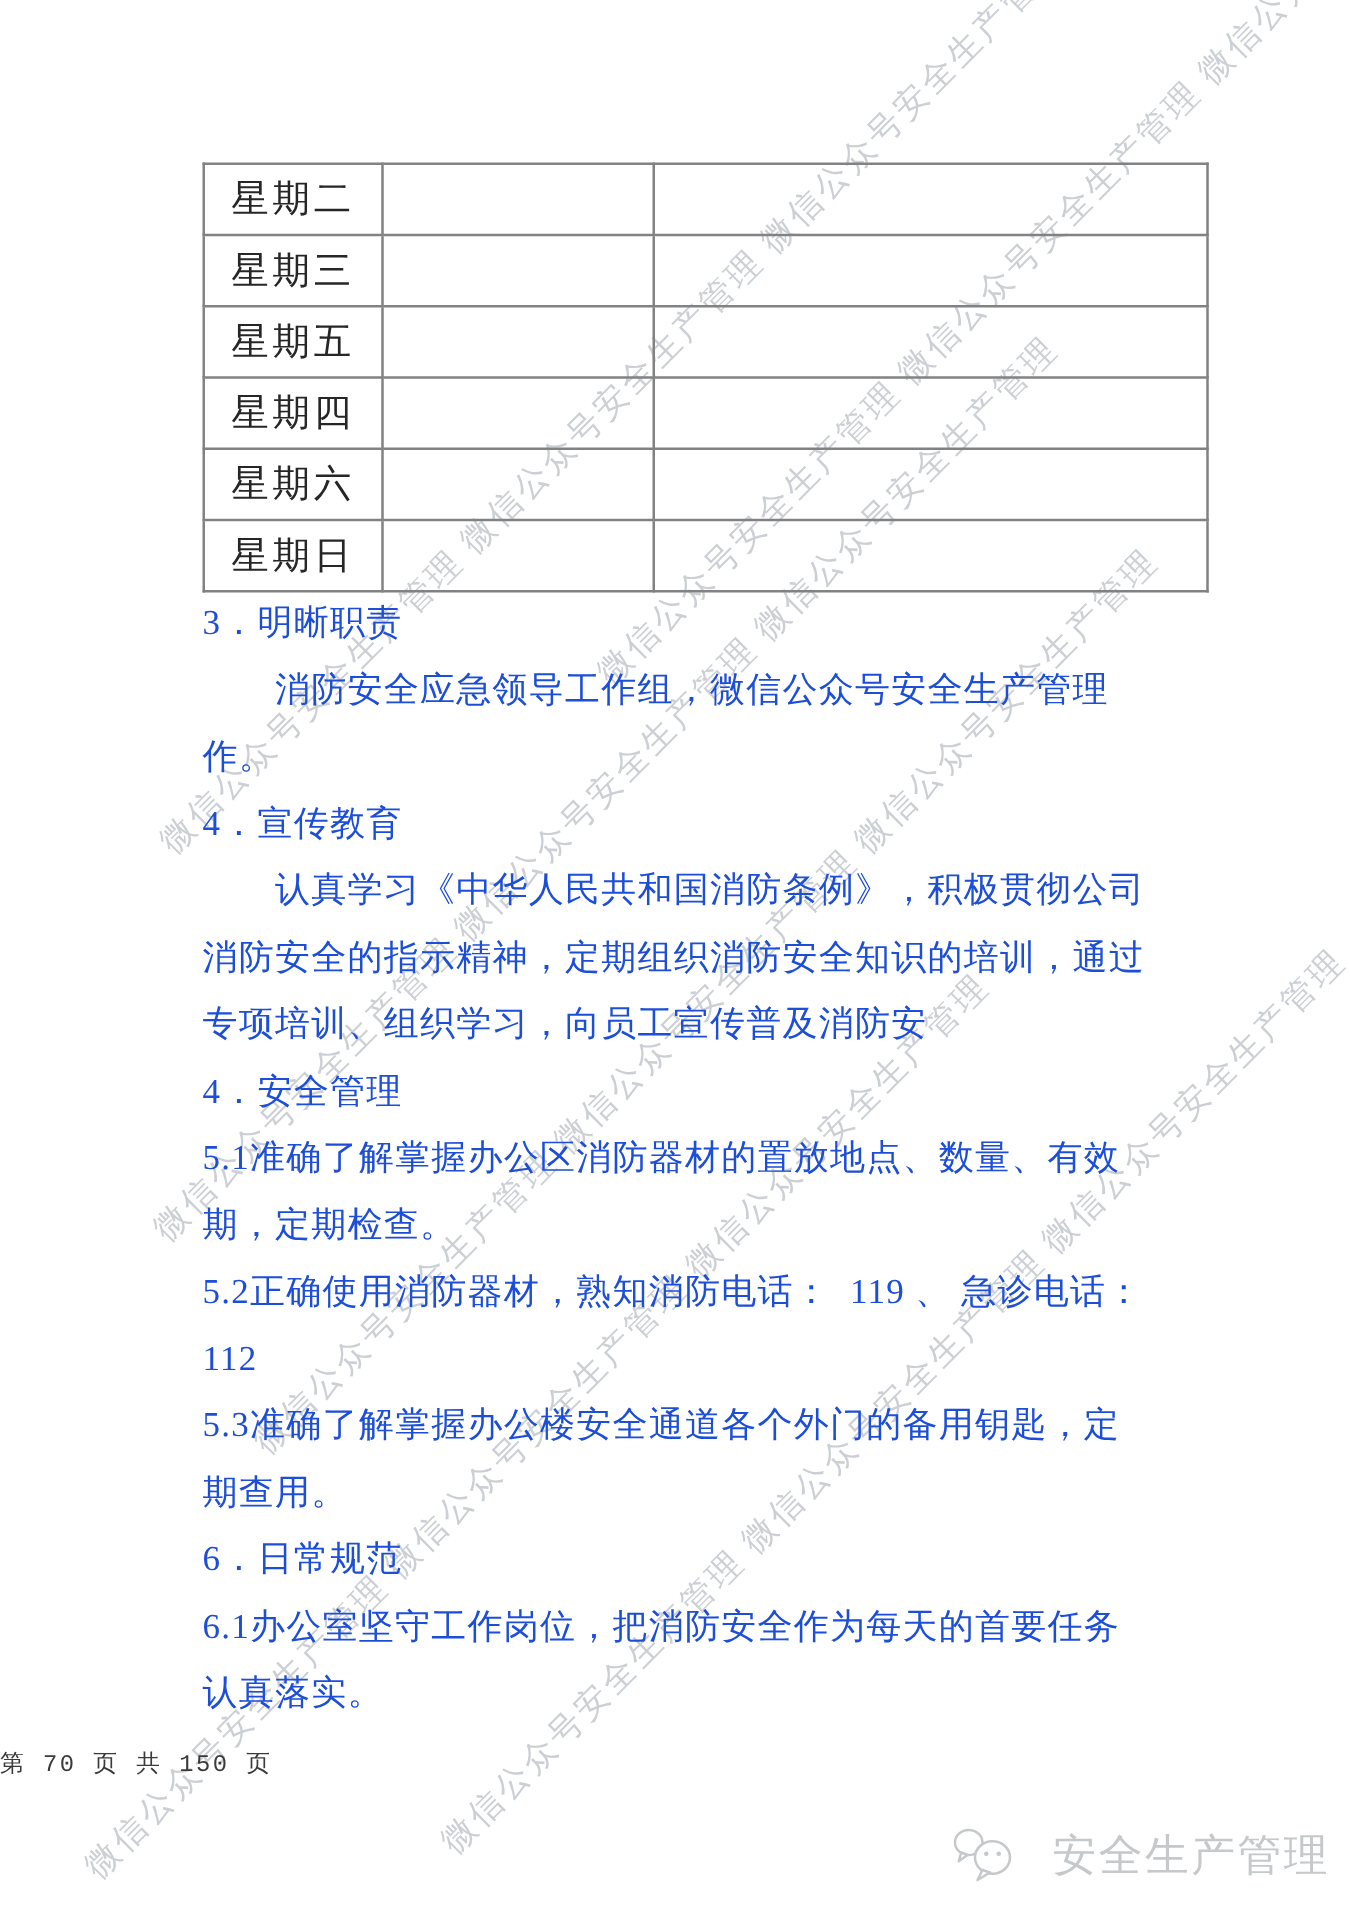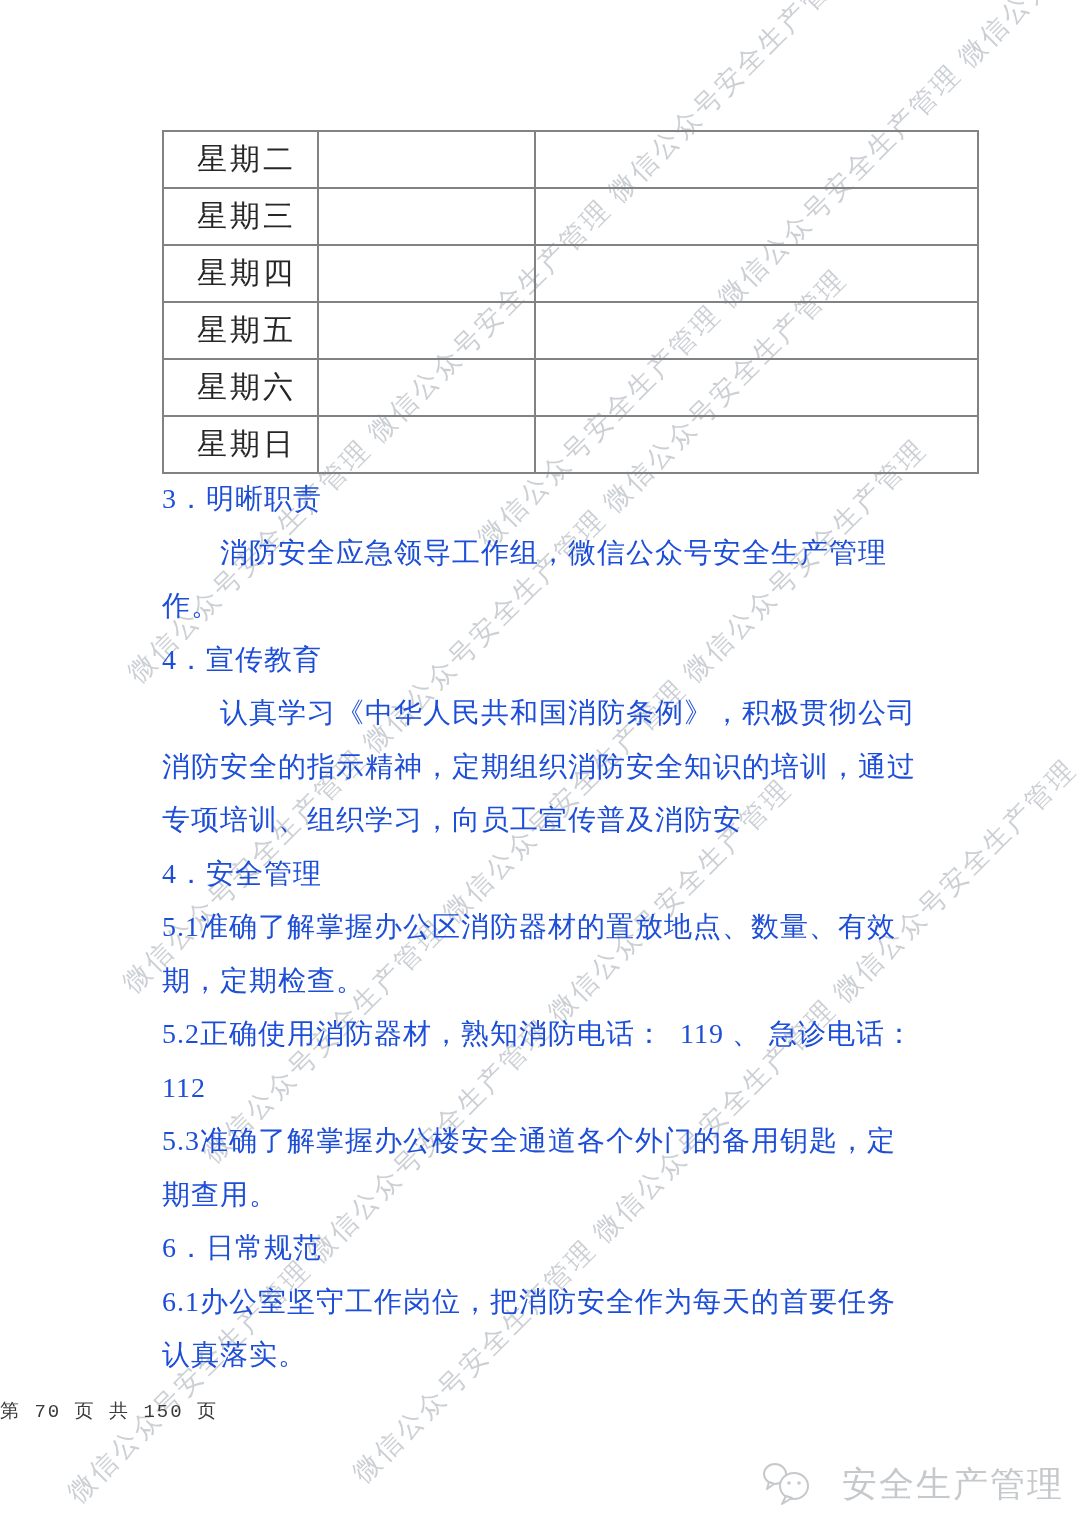--- a/index.html
+++ b/index.html
@@ -25,21 +25,21 @@
   
   .doc-table{
     position:absolute;left:162px;top:130px;z-index:1;
     border-collapse:collapse;table-layout:fixed;
   }
   .doc-table td{
     border:2px solid #828282;height:55px;padding:0;background:transparent;
   }
   .doc-table td.day{
     width:141px;text-align:center;vertical-align:middle;
-    font-size:30px;letter-spacing:3px;color:#262626;padding-left:12px;
+    font-size:30px;letter-spacing:3px;color:#262626;
   }
   .doc-table td.c0{width:215px;}
   .doc-table td.c1{width:441px;}
   
   .body-text{
     position:absolute;left:162px;top:472px;width:860px;z-index:1;
     font-size:28px;color:#1d4ed8;letter-spacing:1px;
   }
   .line{height:53.5px;line-height:53.5px;white-space:pre;}
   .ind{text-indent:58px;}
@@ -78,26 +78,26 @@
         <td class="day">星期二</td>
         <td class="c0"></td>
         <td class="c1"></td>
       </tr>
       <tr>
         <td class="day">星期三</td>
         <td class="c0"></td>
         <td class="c1"></td>
       </tr>
       <tr>
-        <td class="day">星期四</td>
+        <td class="day">星期五</td>
         <td class="c0"></td>
         <td class="c1"></td>
       </tr>
       <tr>
-        <td class="day">星期五</td>
+        <td class="day">星期四</td>
         <td class="c0"></td>
         <td class="c1"></td>
       </tr>
       <tr>
         <td class="day">星期六</td>
         <td class="c0"></td>
         <td class="c1"></td>
       </tr>
       <tr>
         <td class="day">星期日</td>

